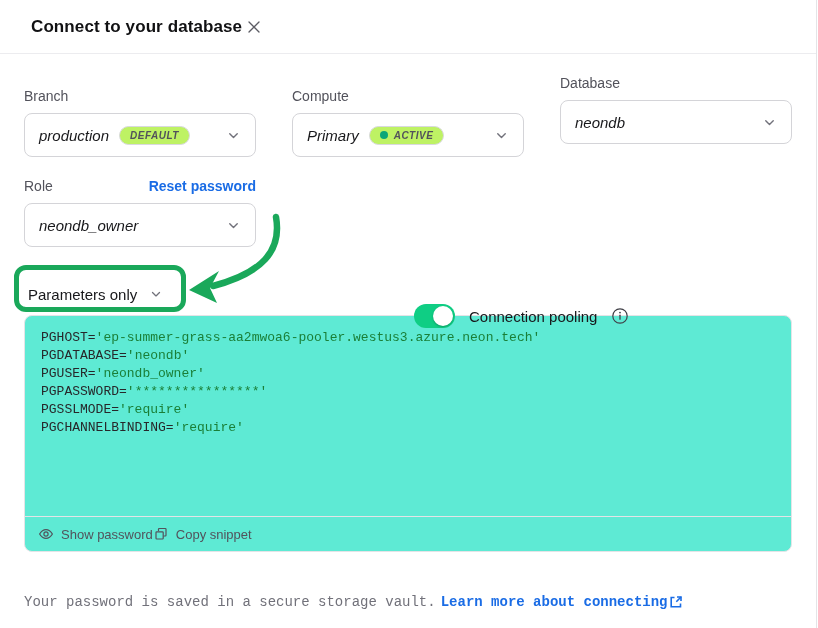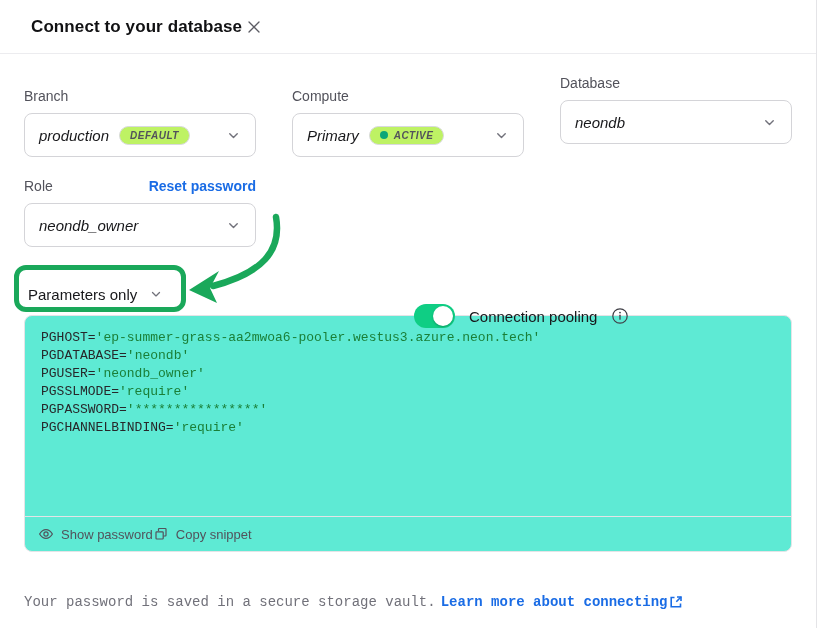--- a/index.html
+++ b/index.html
@@ -157,22 +157,22 @@
             </svg>
         </span>
       </div>
     </div>
 
     <div class="code-block">
       <div class="code-lines">
         <div class="cl"><span class="k">PGHOST=</span><span class="v">'ep-summer-grass-aa2mwoa6-pooler.westus3.azure.neon.tech'</span></div>
         <div class="cl"><span class="k">PGDATABASE=</span><span class="v">'neondb'</span></div>
         <div class="cl"><span class="k">PGUSER=</span><span class="v">'neondb_owner'</span></div>
+        <div class="cl"><span class="k">PGPASSWORD=</span><span class="v">'****************'</span></div>
         <div class="cl"><span class="k">PGSSLMODE=</span><span class="v">'require'</span></div>
-        <div class="cl"><span class="k">PGPASSWORD=</span><span class="v">'****************'</span></div>
         <div class="cl"><span class="k">PGCHANNELBINDING=</span><span class="v">'require'</span></div>
       </div>
       <div class="code-footer">
         <button class="cf-btn">
           <span>
             <svg width="16" height="16" viewBox="0 0 16 16">
                 <path d="M1.6 8S4.2 3.6 8 3.6 14.4 8 14.4 8 11.8 12.4 8 12.4 1.6 8 1.6 8z" stroke="#52525b" stroke-width="1.2" fill="none" stroke-linejoin="round"></path>
                 <circle cx="8" cy="8" r="2.1" stroke="#52525b" stroke-width="1.2" fill="none"></circle>
               </svg>
           </span>

